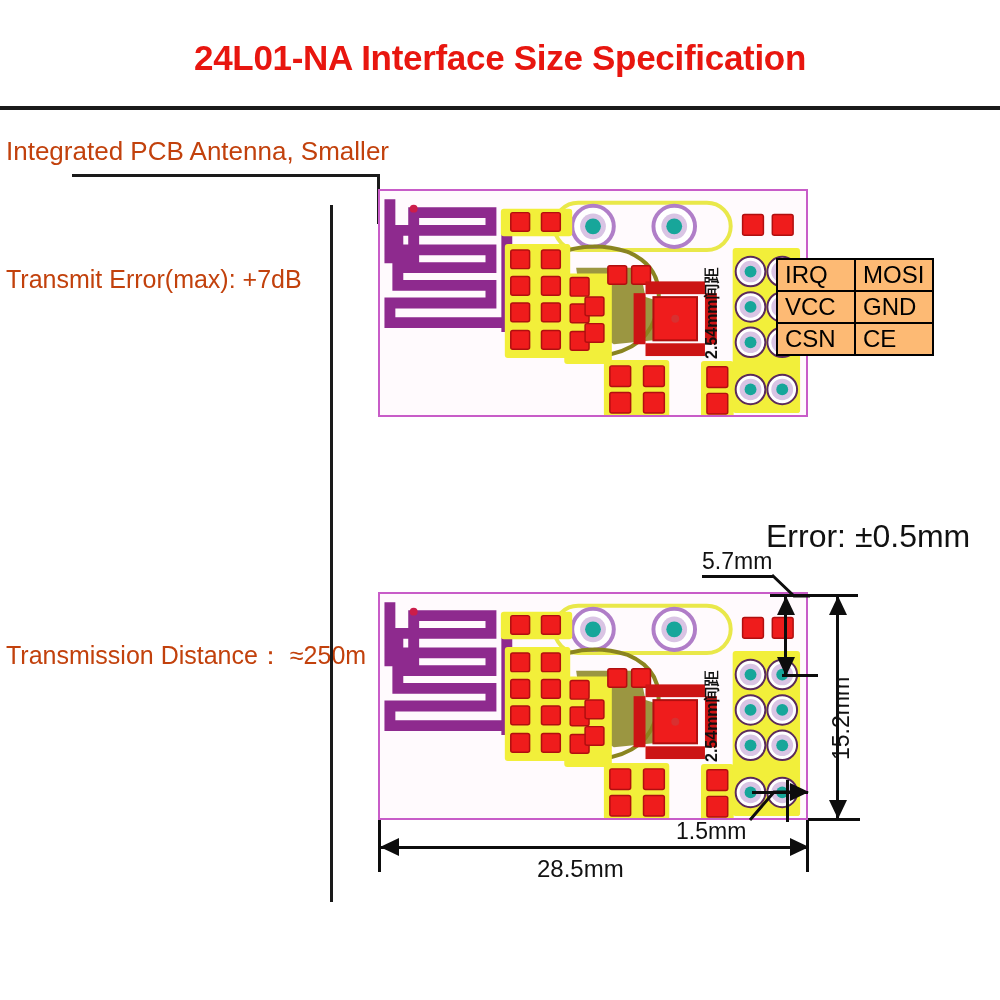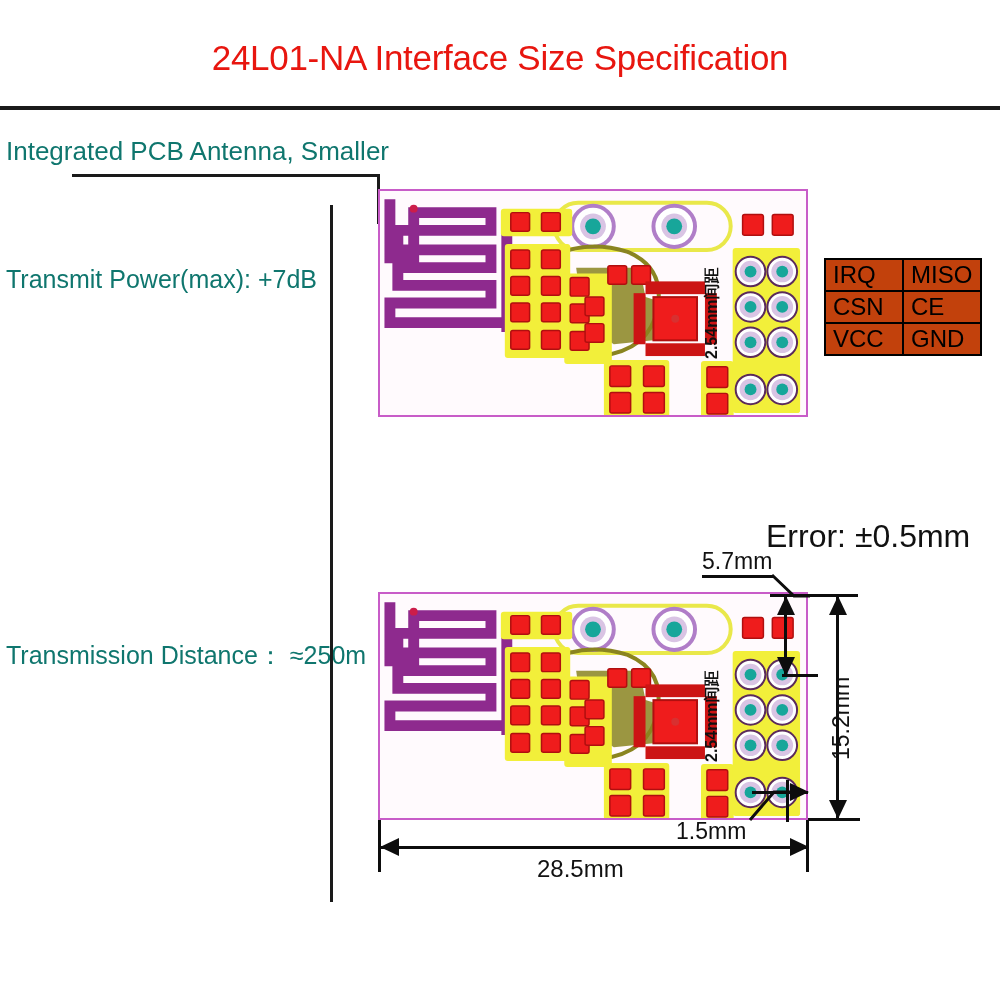--- a/index.html
+++ b/index.html
@@ -9,34 +9,34 @@
     font-family:"Liberation Sans", sans-serif;
     overflow:hidden;
     position:relative;
   }
   #stage{position:absolute;left:0;top:0;width:1000px;height:1000px;}
 
   
   .title{
     position:absolute;left:0;top:38px;width:1000px;
     text-align:center;
-    font-size:35px;font-weight:normal;
+    font-size:35px;font-weight:bold;
     color:#e8160f;
     letter-spacing:-0.3px;
     white-space:nowrap;
   }
   .hrule{
     position:absolute;left:0;top:106px;width:1000px;height:4px;
     background:#1a1a1a;
   }
 
   
   .ltext{
     position:absolute;
-    color:#0f766e;
+    color:#c2410c;
     font-size:25px;
     white-space:nowrap;
   }
   .lead-1{left:6px;top:136px;font-size:26px;}
   .lead-elbow-h{
     position:absolute;left:72px;top:174px;width:308px;height:3px;background:#1a1a1a;
   }
   .lead-elbow-v{
     position:absolute;left:377px;top:174px;width:3px;height:50px;background:#1a1a1a;
   }
@@ -44,23 +44,23 @@
   .spec-1{left:6px;top:265px;}
   .spec-2{left:6px;top:433px;}
   .spec-3{left:6px;top:615px;margin-top:24px;}
 
   .vdivider{
     position:absolute;left:330px;top:205px;width:3px;height:697px;background:#1a1a1a;
   }
 
   
   .pintable{
-    position:absolute;left:824px;top:258px;
+    position:absolute;left:776px;top:258px;
     border-collapse:collapse;
-    background:#c2410c;
+    background:#fdba74;
   }
   .pintable td{
     border:2px solid #000;
     font-size:24px;
     color:#000;
     padding:1px 7px 2px 7px;
     height:27px;
     min-width:62px;
     line-height:1;
     white-space:nowrap;
@@ -104,21 +104,21 @@
 
 <div id="stage">
 
   <div class="title">24L01-NA Interface Size Specification</div>
   <div class="hrule"></div>
 
   <div class="ltext lead-1">Integrated PCB Antenna, Smaller</div>
   <div class="lead-elbow-h"></div>
   <div class="lead-elbow-v"></div>
 
-  <div class="ltext spec-1">Transmit Power(max): +7dB</div>
+  <div class="ltext spec-1">Transmit Error(max): +7dB</div>
   <div class="ltext spec-3">Transmission Distance： ≈250m</div>
 
   <div class="vdivider"></div>
 
   <div class="board" id="board-top" style="left:378px;top:189px;width:430px;height:228px;">
     <svg class="pcb-layer" viewBox="0 0 430 228" preserveAspectRatio="none">
       <g class="antenna-group">
         <path d="M10,14 L10,68 L34,68 L34,22 L112,22 L112,40 L18,40 L18,60 L112,60 L112,78 L18,78 L18,96 L112,96 L112,114 L10,114 L10,134 L135,134" fill="none" stroke="#8e2a8e" stroke-width="11" stroke-linecap="square" stroke-linejoin="miter"></path>
         <path d="M128,48 L128,138" fill="none" stroke="#8e2a8e" stroke-width="11" stroke-linecap="square"></path>
         <circle cx="34" cy="18" r="4" fill="#cc1d4a"></circle>
@@ -217,29 +217,29 @@
           <circle cx="406" cy="202" r="6" fill="#17a69a"></circle>
       </g>
     </svg>
     <div class="vlabel-pitch" style="left:322px;top:168px;">2.54mm间距</div>
   </div>
 
   <table class="pintable">
     <tbody>
       <tr>
         <td>IRQ</td>
-        <td>MISO</td>
+        <td>MOSI</td>
+      </tr>
+      <tr>
+        <td>VCC</td>
+        <td>GND</td>
       </tr>
       <tr>
         <td>CSN</td>
         <td>CE</td>
-      </tr>
-      <tr>
-        <td>VCC</td>
-        <td>GND</td>
       </tr>
     </tbody>
   </table>
 
   <div class="board" id="board-bottom" style="left:378px;top:592px;width:430px;height:228px;">
     <svg class="pcb-layer" viewBox="0 0 430 228" preserveAspectRatio="none">
       <g>
         <path d="M10,14 L10,68 L34,68 L34,22 L112,22 L112,40 L18,40 L18,60 L112,60 L112,78 L18,78 L18,96 L112,96 L112,114 L10,114 L10,134 L135,134" fill="none" stroke="#8e2a8e" stroke-width="11" stroke-linecap="square" stroke-linejoin="miter"></path>
         <path d="M128,48 L128,138" fill="none" stroke="#8e2a8e" stroke-width="11" stroke-linecap="square"></path>
         <circle cx="34" cy="18" r="4" fill="#cc1d4a"></circle>

